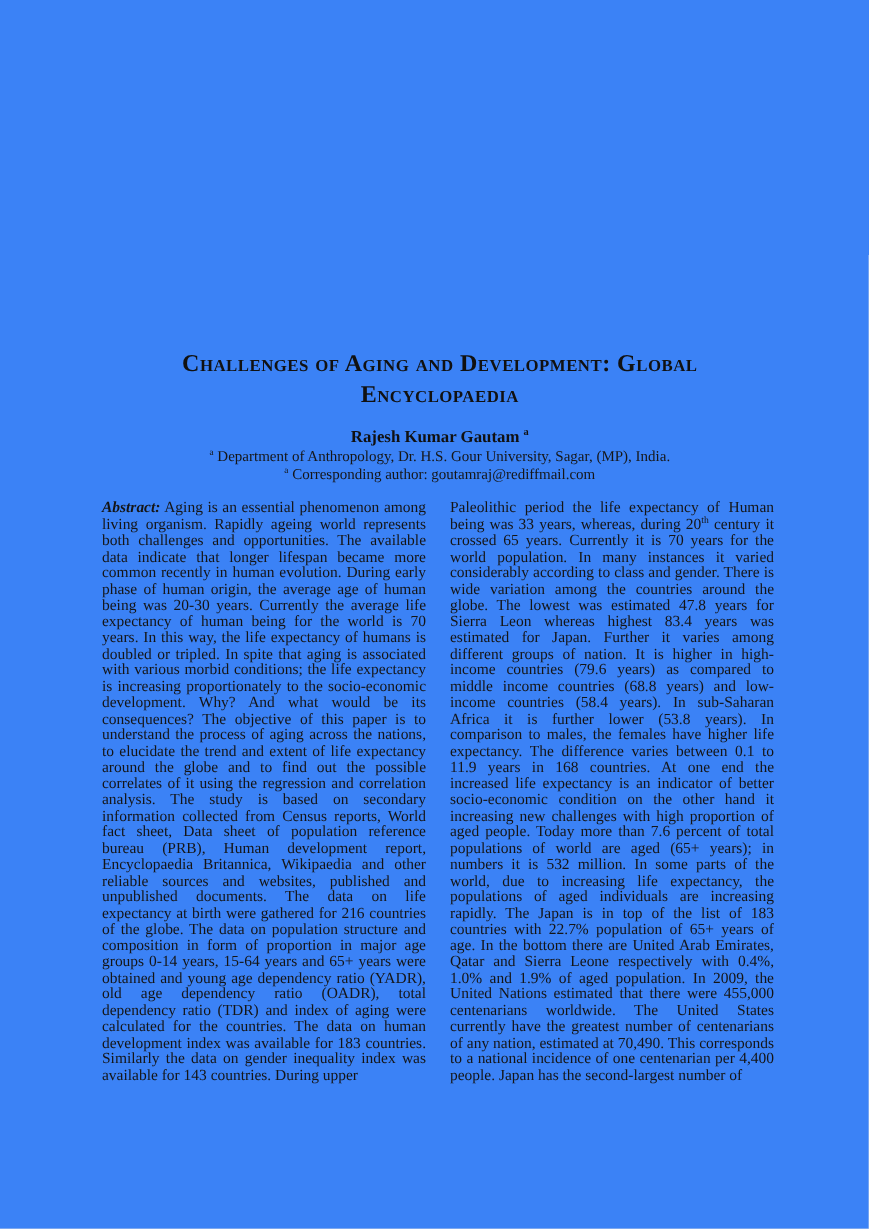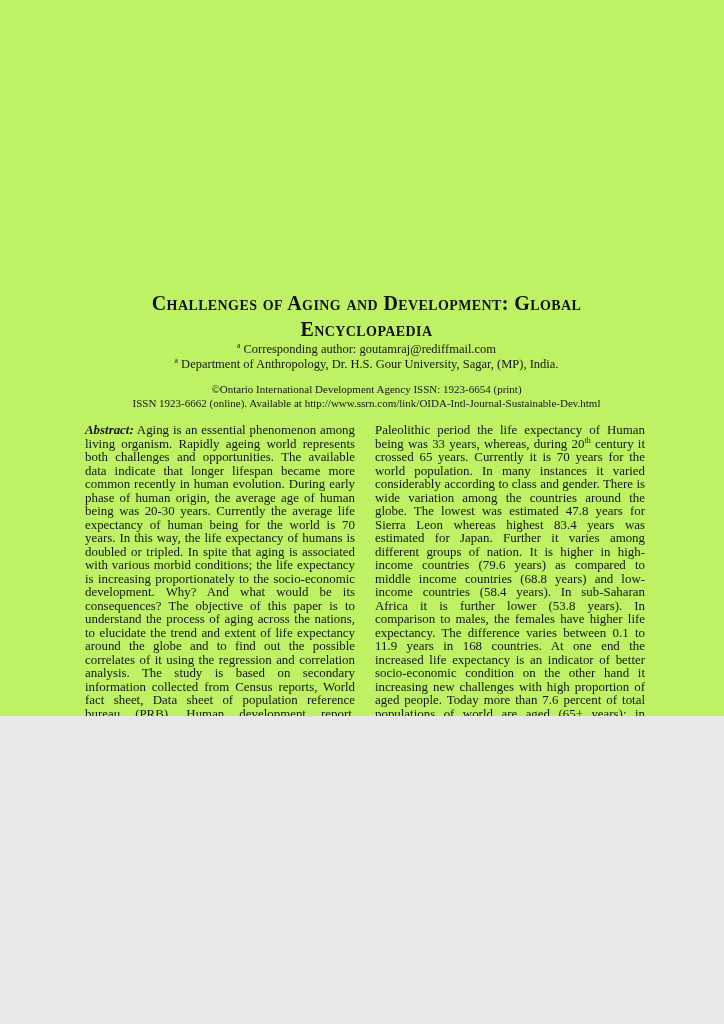--- a/index.html
+++ b/index.html
@@ -1,21 +1,21 @@
 <!DOCTYPE html>
 <html><head>
 <meta charset="utf-8">
 <style>
   html, body { margin: 0; padding: 0; background: #e8e8e8; }
   .page {
     position: relative;
     width: 724px;
-    height: 716px;
+    height: 1024px;
     margin: 0 auto;
-    background: #bef264;
+    background: #3b82f6;
     font-family: "Liberation Serif", "DejaVu Serif", serif;
     color: #161616;
     overflow: hidden;
     box-sizing: border-box;
   }
   .content {
     box-sizing: border-box;
     padding: 290px 76px 0 85px; 
   }
   .paper-title {
@@ -66,29 +66,26 @@
   }
 </style>
 </head>
 <body>
 
 <div class="page">
   <div class="content">
 
     <h1 class="paper-title"><span>Challenges of Aging and Development: Global</span><br><span>Encyclopaedia</span></h1>
 
+    <div class="author-line"><span>Rajesh Kumar Gautam</span> <sup>a</sup></div>
+
+    <div class="affil-line"><sup>a</sup> <span>Department of Anthropology, Dr. H.S. Gour University, Sagar, (MP), India.</span></div>
 
     <div class="affil-line"><sup>a</sup> <span>Corresponding author: goutamraj@rediffmail.com</span></div>
 
-    <div class="affil-line"><sup>a</sup> <span>Department of Anthropology, Dr. H.S. Gour University, Sagar, (MP), India.</span></div>
-
-    <div class="publisher-block">
-      <div>©Ontario International Development Agency ISSN: 1923-6654 (print)</div>
-      <div>ISSN 1923-6662 (online). Available at http://www.ssrn.com/link/OIDA-Intl-Journal-Sustainable-Dev.html</div>
-    </div>
 
     <div class="columns">
       <div class="col"><span class="abstract-label">Abstract:</span> <span>Aging is an essential phenomenon among living organism. Rapidly ageing world represents both challenges and opportunities. The available data indicate that longer lifespan became more common recently in human evolution. During early phase of human origin, the average age of human being was 20-30 years. Currently the average life expectancy of human being for the world is 70 years. In this way, the life expectancy of humans is doubled or tripled. In spite that aging is associated with various morbid conditions; the life expectancy is increasing proportionately to the socio-economic development. Why? And what would be its consequences? The objective of this paper is to understand the process of aging across the nations, to elucidate the trend and extent of life expectancy around the globe and to find out the possible correlates of it using the regression and correlation analysis. The study is based on secondary information collected from Census reports, World fact sheet, Data sheet of population reference bureau (PRB), Human development report, Encyclopaedia Britannica, Wikipaedia and other reliable sources and websites, published and unpublished documents. The data on life expectancy at birth were gathered for 216 countries of the globe. The data on population structure and composition in form of proportion in major age groups 0-14 years, 15-64 years and 65+ years were obtained and young age dependency ratio (YADR), old age dependency ratio (OADR), total dependency ratio (TDR) and index of aging were calculated for the countries. The data on human development index was available for 183 countries. Similarly the data on gender inequality index was available for 143 countries. During upper</span></div>
       <div class="col"><span>Paleolithic period the life expectancy of Human being was 33 years, whereas, during 20</span><sup>th</sup> <span>century it crossed 65 years. Currently it is 70 years for the world population. In many instances it varied considerably according to class and gender. There is wide variation among the countries around the globe. The lowest was estimated 47.8 years for Sierra Leon whereas highest 83.4 years was estimated for Japan. Further it varies among different groups of nation. It is higher in high-income countries (79.6 years) as compared to middle income countries (68.8 years) and low-income countries (58.4 years). In sub-Saharan Africa it is further lower (53.8 years). In comparison to males, the females have higher life expectancy. The difference varies between 0.1 to 11.9 years in 168 countries. At one end the increased life expectancy is an indicator of better socio-economic condition on the other hand it increasing new challenges with high proportion of aged people. Today more than 7.6 percent of total populations of world are aged (65+ years); in numbers it is 532 million. In some parts of the world, due to increasing life expectancy, the populations of aged individuals are increasing rapidly. The Japan is in top of the list of 183 countries with 22.7% population of 65+ years of age. In the bottom there are United Arab Emirates, Qatar and Sierra Leone respectively with 0.4%, 1.0% and 1.9% of aged population. In 2009, the United Nations estimated that there were 455,000 centenarians worldwide. The United States currently have the greatest number of centenarians of any nation, estimated at 70,490. This corresponds to a national incidence of one centenarian per 4,400 people. Japan has the second-largest number of</span></div>
     </div>
 
   </div>
 </div>
 
 </body></html>

